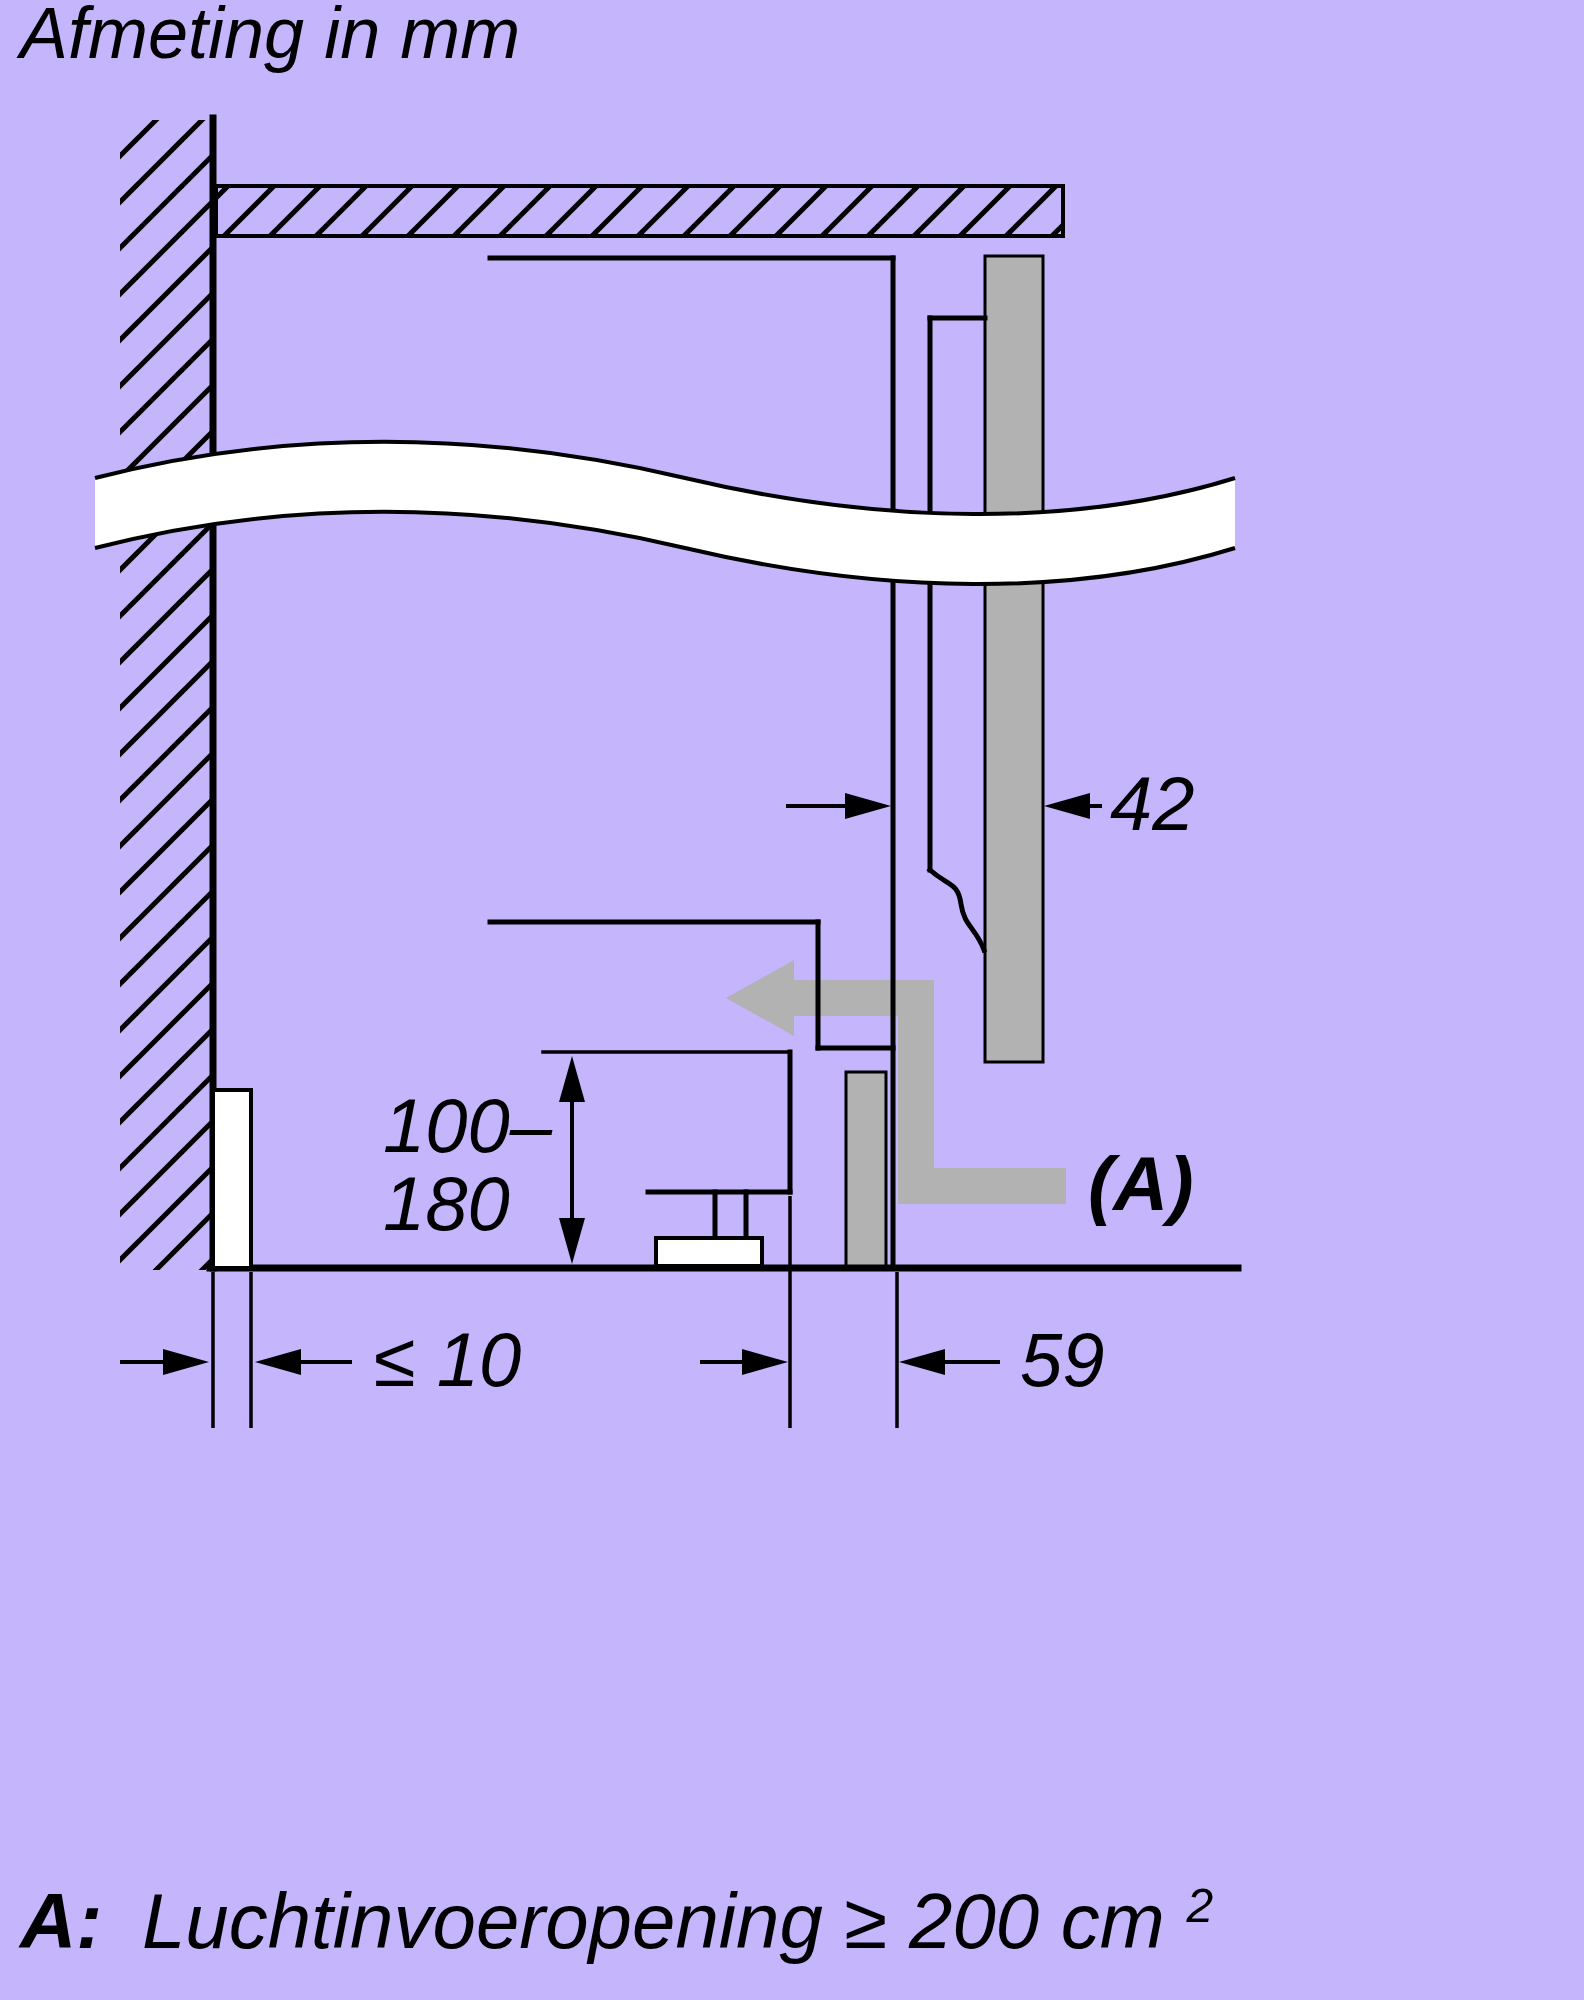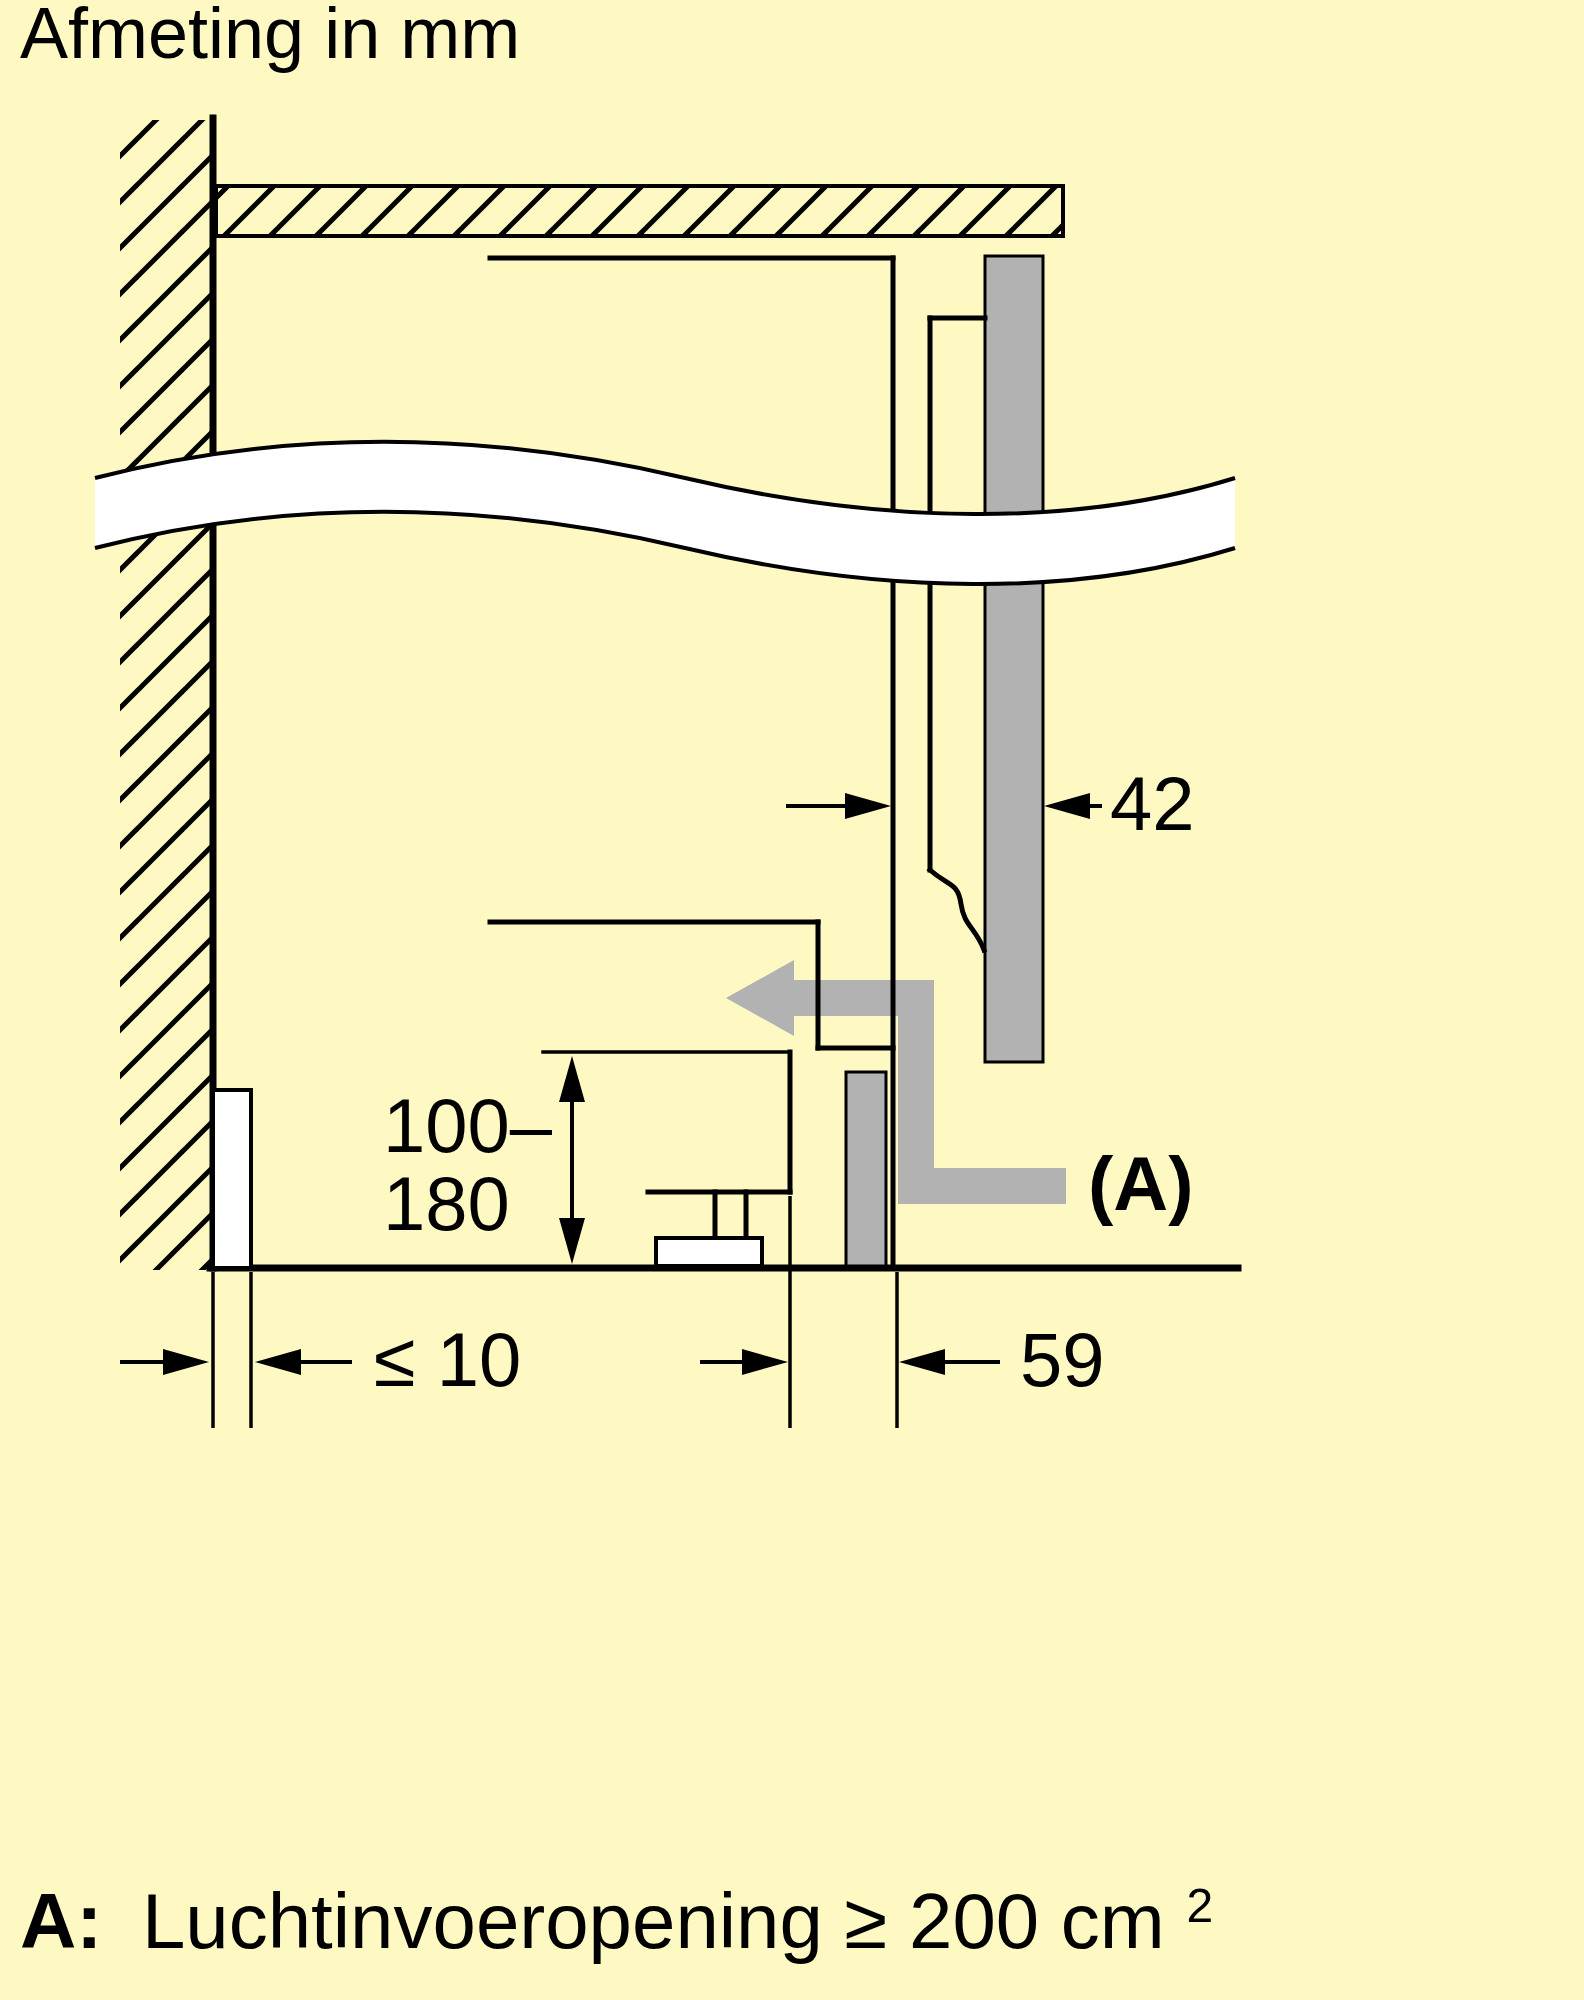--- a/index.html
+++ b/index.html
@@ -1,16 +1,16 @@
 <!DOCTYPE html>
 <html><head>
 <meta charset="utf-8">
 <style>
   html,body{margin:0;padding:0;background:#ffffff;}
-  .stage{position:relative;width:1584px;height:2000px;background:#fef9c3;}
+  .stage{position:relative;width:1584px;height:2000px;background:#c4b5fd;font-style:italic;}
   svg{display:block;}
   text{font-family:"Liberation Sans", sans-serif;fill:#000;}
   .title{font-size:72px;}
   .dim{font-size:76px;}
   .dim-bold{font-size:76px;font-weight:bold;}
   .caption{font-size:78px;}
 </style>
 </head>
 <body>
 

